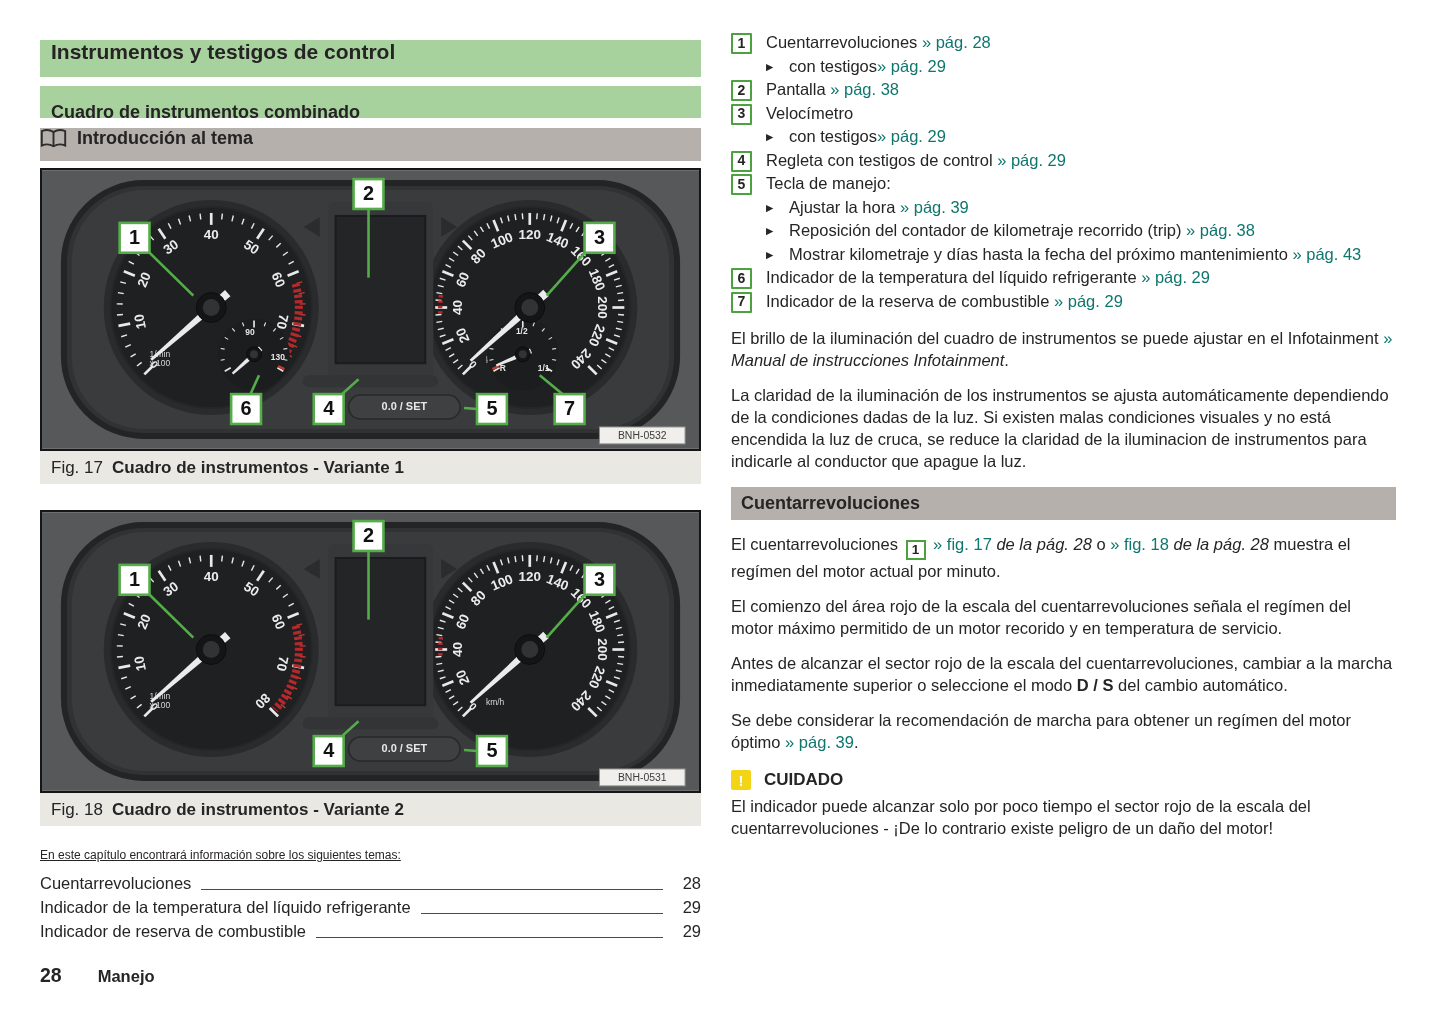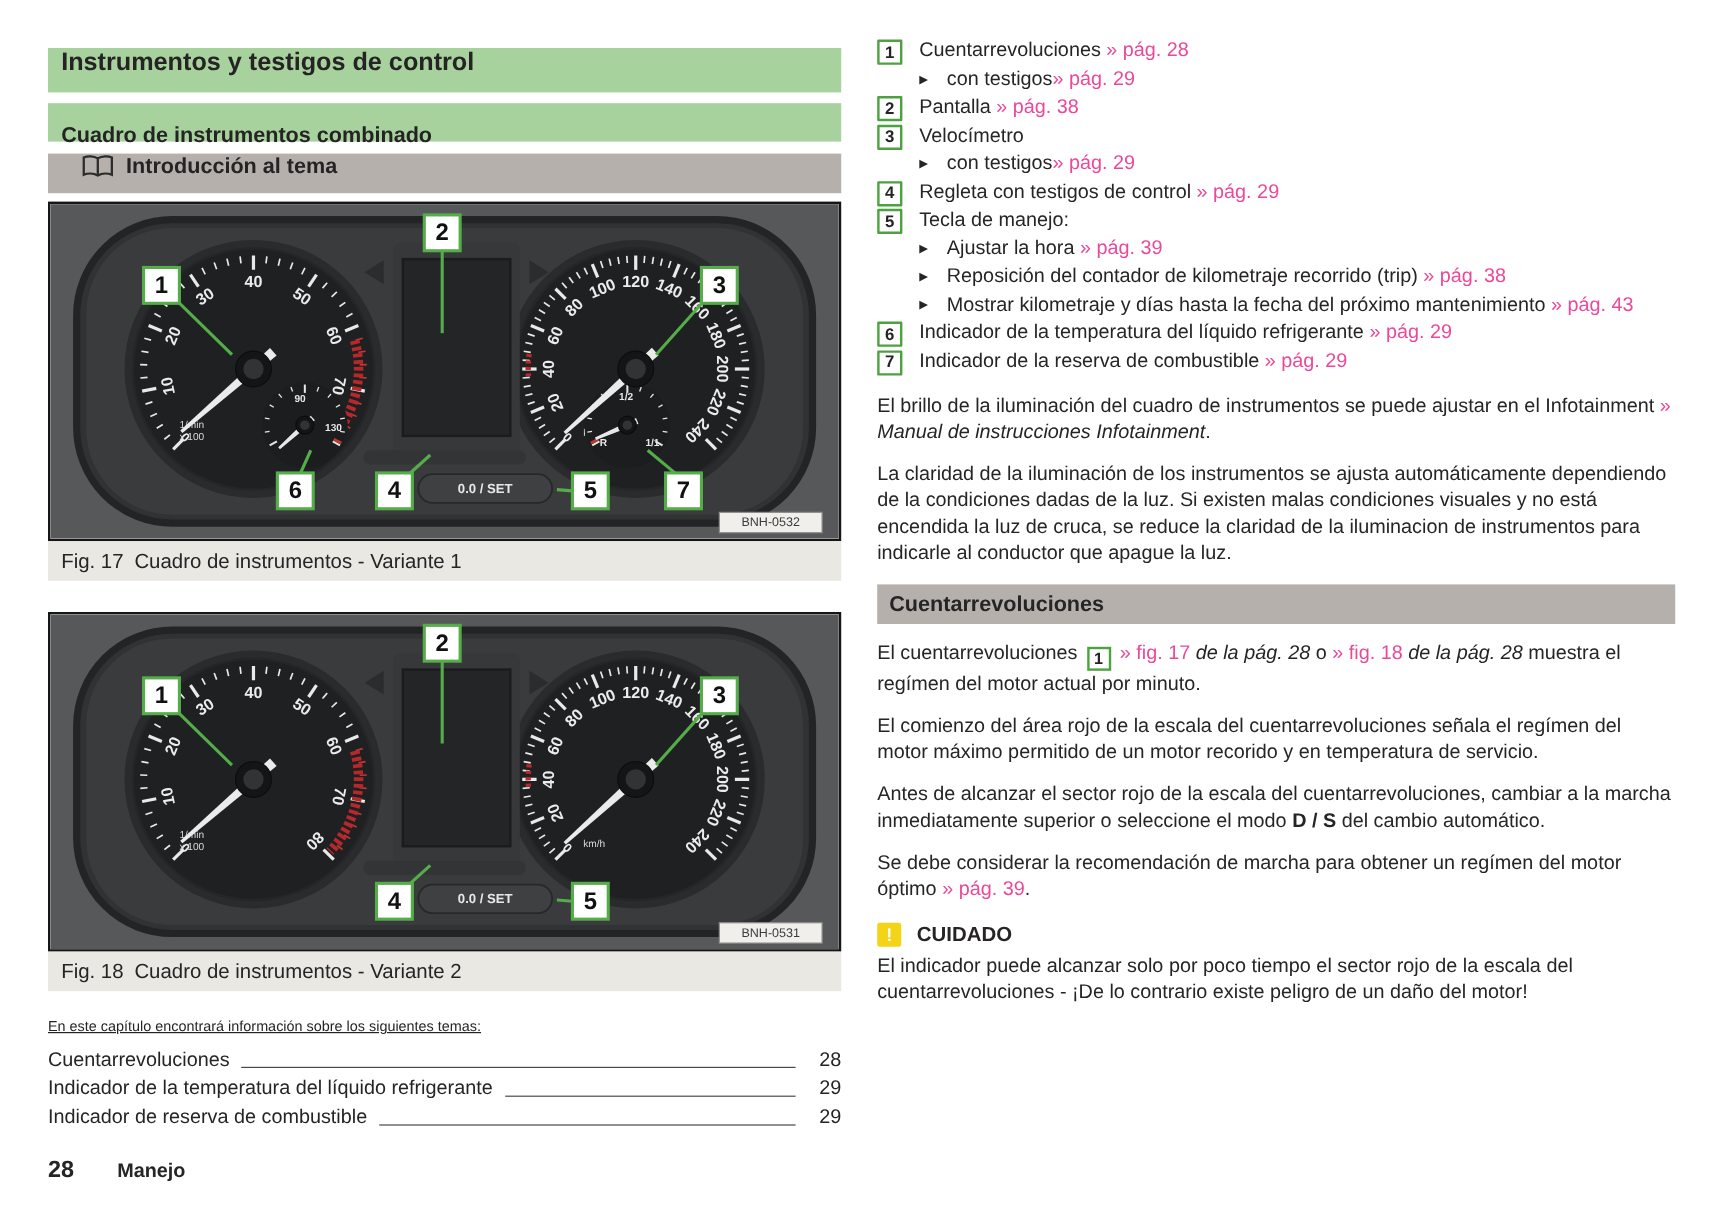--- a/index.html
+++ b/index.html
@@ -4,46 +4,46 @@
 <style>
   html,body{margin:0;padding:0;background:#ffffff;}
   .page{position:relative;width:1445px;height:1019px;background:#ffffff;overflow:hidden;
         font-family:"Liberation Sans",sans-serif;color:#272425;}
   .col-left{position:absolute;left:40px;top:40px;width:661px;}
   .col-right{position:absolute;left:731px;top:31px;width:665px;}
 
   .hbar{display:flex;font-weight:bold;color:#262324;box-sizing:border-box;}
   .hbar1{background:#a7d29e;height:37px;font-size:21px;padding:0 11px;margin-bottom:9px;}
   .hbar2{background:#a7d29e;height:31px;font-size:18px;padding:16px 11px;margin-bottom:10px;}
-  .hbar3{background:#b5b0ab;height:33px;font-size:18px;padding:0 28px;gap:10px;margin-bottom:7px;}
+  .hbar3{background:#b5b0ab;height:33px;font-size:18px;padding:0 0;gap:10px;margin-bottom:7px;}
 
   .figure{margin:0 0 26px 0;}
   .figimg{border:2px solid #161616;line-height:0;box-sizing:border-box;}
   figcaption{background:#e9e8e3;height:33px;display:flex;align-items:center;gap:9px;
              padding:0 11px;font-size:17px;}
-  .figtitle{font-weight:normal;}
+  .figtitle{font-weight:bold;}
 
   .intro-line{font-size:12px;margin:22px 0 9px;text-decoration:underline;}
   .toc-row{display:flex;align-items:flex-end;font-size:16.5px;line-height:24px;}
   .toc-leader{flex:1;border-bottom:1.5px solid #4a4a4a;margin:0 10px 5px 10px;}
   .toc-page{width:28px;text-align:right;}
 
   .footer{position:absolute;left:40px;top:964px;display:flex;align-items:baseline;font-weight:bold;}
   .footer-num{font-size:19.5px;}
   .footer-sec{font-size:16.5px;margin-left:36px;}
 
   .legend{margin-bottom:14px;}
   .legend-row{display:grid;grid-template-columns:35px 1fr;font-size:16.5px;line-height:23.5px;align-items:start;}
   .numbox{width:21px;height:21px;border:2px solid #4ba23e;background:#fff;display:flex;align-items:center;
           justify-content:center;font-size:14px;font-weight:bold;box-sizing:border-box;margin-top:2px;border-radius:1px;}
   .legend-sub{display:grid;grid-template-columns:23px 1fr;margin-left:35px;font-size:16.5px;line-height:23.5px;}
   .tri{font-size:9.5px;line-height:23.5px;}
 
   .para{font-size:16.5px;line-height:22px;margin:0 0 13px;}
-  .seg-link{color:#ec4899;}
+  .seg-link{color:#0f766e;}
   .seg-italic{font-style:italic;}
   .seg-bold{font-weight:bold;}
   .seg-box{display:inline-flex;align-items:center;justify-content:center;width:20px;height:20px;
            border:2px solid #4ba23e;font-size:13.5px;font-weight:bold;vertical-align:-4px;
            box-sizing:border-box;margin:0 3px;}
 
   .secbar{background:#b5b0ab;height:33px;display:flex;align-items:center;font-weight:bold;
           font-size:18px;padding:0 10px;margin:15px 0 13px;}
   .caution-head{display:flex;align-items:center;gap:13px;font-weight:bold;font-size:17px;margin:17px 0 5px;}
   .warnicon{width:20px;height:20px;background:#f4d416;color:#ffffff;display:flex;align-items:center;

